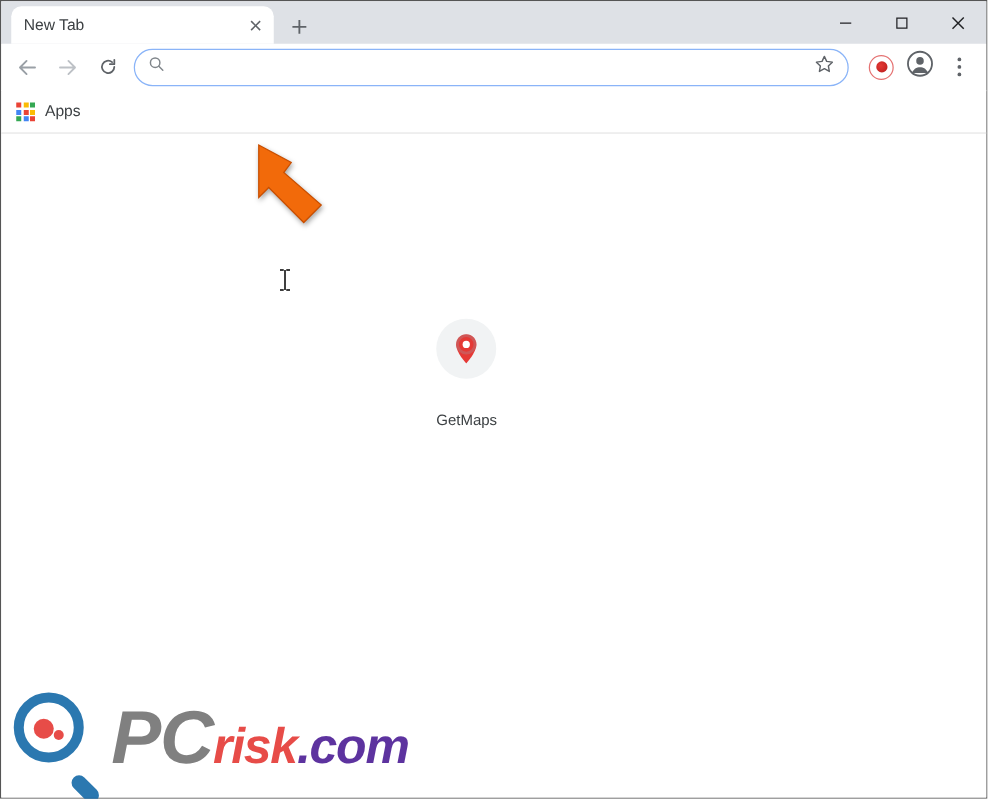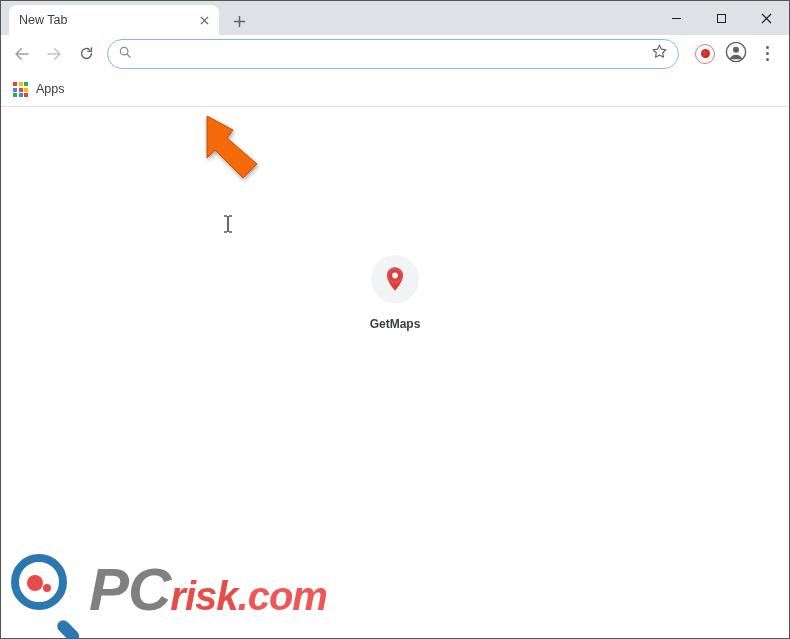--- a/index.html
+++ b/index.html
@@ -157,23 +157,22 @@
   .shortcuts {
     position: absolute;
     top: 148px;
     left: 50%;
     transform: translateX(-50%);
     display: flex;
     gap: 52px;
   }
   .shortcut {
     width: 92px;
-    display: flex; flex-direction: column; align-items: center;
-    gap: 14px;
-    font-weight: bold;
+    display: flex; flex-direction: column; align-items: flex-start;
+    gap: 26px;
   }
   .shortcut-tile {
     width: 48px; height: 48px;
     border-radius: 50%;
     background: #f1f3f4;
     display: flex; align-items: center; justify-content: center;
   }
   .shortcut-label {
     font-size: 12px;
     color: #3c4043;
@@ -232,21 +231,21 @@
   .watermark-text {
     font-family: Arial, sans-serif;
     font-style: italic;
     font-weight: bold;
     font-size: 60px;
     letter-spacing: -1px;
     line-height: 1;
   }
   .watermark-text .pc { color: #737373; }
   .watermark-text .risk { color: #e53935; font-size: 40px; }
-  .watermark-text .com { color: #ef4444; font-size: 40px; font-style: italic; }
+  .watermark-text .com { color: #4c1d95; font-size: 40px; font-style: italic; }
 </style>
 </head>
 <body>
 
 <div class="window">
 
   <div class="titlebar">
     <div class="tab">
       <span>New Tab</span>
       <span class="tab-close">

